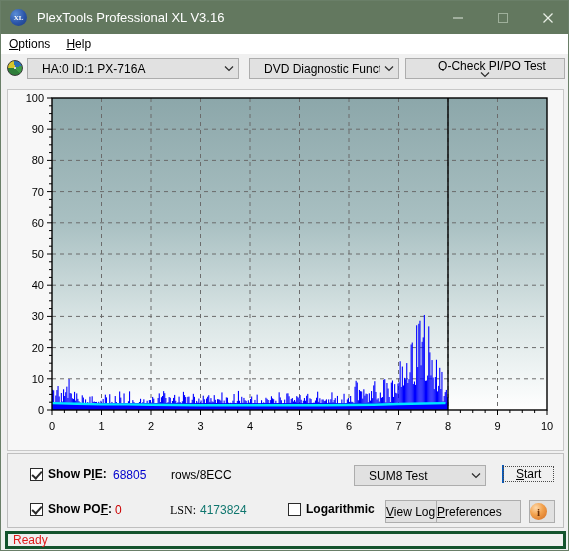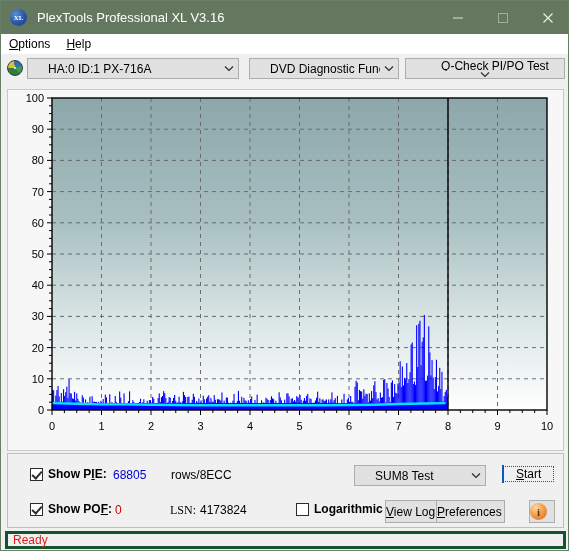--- a/index.html
+++ b/index.html
@@ -120,21 +120,21 @@
     background: #e1e1e1;
     border: 1px solid #adadad;
     box-sizing: border-box;
     display: flex;
     align-items: center;
     font-size: 12px;
     color: #000;
   }
   .combo .cval {
     flex: 1;
-    padding-left: 20px;
+    padding-left: 14px;
     white-space: nowrap;
     overflow: hidden;
   }
   .combo .carrow {
     width: 18px;
     display: flex;
     align-items: center;
     justify-content: center;
     color: #2b2b2b;
   }
@@ -842,23 +842,23 @@
     <div class="lblnum" style="left:105px; top:14px; color:#0000cc;">68805</div>
     <div class="lblnum" style="left:163px; top:14px;">rows/8ECC</div>
 
     <div class="chk" style="left:22px; top:48px;">
       <span class="chkbox checked"></span>
       <span>Show PO<u class="mn">F</u>:</span>
     </div>
     <div class="lblnum" style="left:107px; top:49px; color:#cc0000;">0</div>
 
     <div class="lblnum" style="left:162px; top:49px;font-family:Liberation Serif, serif;">LSN:</div>
-    <div class="lblnum" style="left:192px; top:49px; color:#000000;">4173824</div>
-
-    <div class="chk" style="left:264px; top:48px;padding-left:24px;">
+    <div class="lblnum" style="left:192px; top:49px; color:#0f766e;">4173824</div>
+
+    <div class="chk" style="left:256px; top:48px;padding-left:24px;">
       <span class="chkbox"></span>
       <span>Logarithmic</span>
     </div>
 
     <div class="combo" id="combo-mode" style="left:346px; top:11px; width:132px; position:absolute;">
       <div class="cval">SUM8 Test</div>
       <div class="carrow">
         <svg width="10" height="7" viewBox="0 0 10 7">
             <path d="M1 1.5 L5 5.5 L9 1.5" fill="none" stroke="#2b2b2b" stroke-width="1.2"></path>
           </svg>
@@ -866,21 +866,21 @@
     </div>
 
     <div class="btn" id="btn-start" style="left:494px; top:11px; width:0;">
       <span class="inner"><u class="mn">S</u>tart</span>
     </div>
 
     <div class="btn" id="btn-viewlog" style="left:349px; top:46px; width:73px; height:23px;margin-left:28px;">
       <span><u class="mn">V</u>iew Log</span>
     </div>
 
-    <div class="btn" id="btn-prefs" style="left:428px; top:46px; width:69px; height:23px;">
+    <div class="btn" id="btn-prefs" style="left:428px; top:46px; width:85px; height:23px;">
       <span><u class="mn">P</u>references</span>
     </div>
 
     <div class="btn" id="btn-info" style="left:521px; top:46px;">
       <span id="info-ball">i</span>
     </div>
   </div>
 
   <div id="statusbar">
     <span id="status-text">Ready</span>

